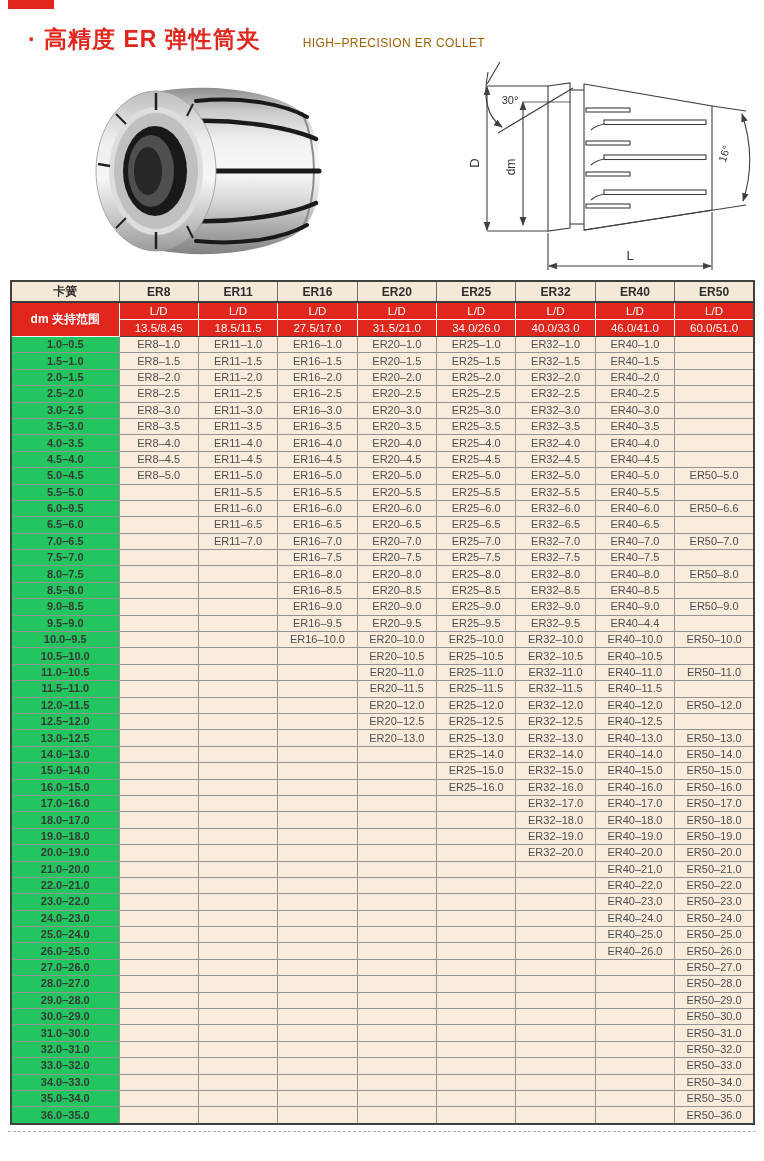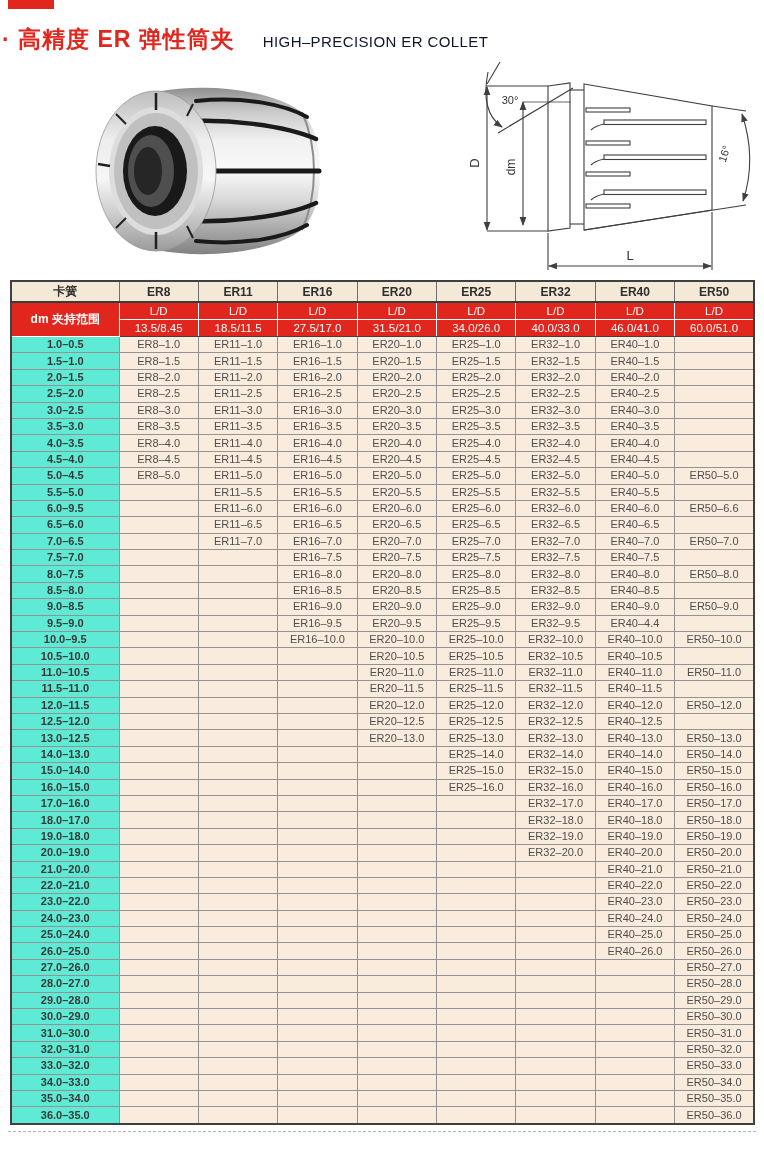--- a/index.html
+++ b/index.html
@@ -1,41 +1,41 @@
 <!DOCTYPE html>
 <html><head>
 <meta charset="utf-8">
 <style>
   html,body{margin:0;padding:0;background:#ffffff;}
   #page{position:relative;width:764px;height:1161px;background:#ffffff;overflow:hidden;
         font-family:"Liberation Sans",sans-serif;}
   
   .corner-tab{position:absolute;left:8px;top:0;width:46px;height:9px;background:#e1261d;}
   
-  .title-row{position:absolute;left:2px;top:24px;display:flex;align-items:baseline;white-space:nowrap;}
+  .title-row{position:absolute;left:28px;top:24px;display:flex;align-items:baseline;white-space:nowrap;}
   .title-cn{font-size:23px;font-weight:bold;color:#e1261d;letter-spacing:1px;}
-  .title-en{font-size:15px;color:#0f172a;margin-left:28px;letter-spacing:0.4px;}
+  .title-en{font-size:12px;color:#a16207;margin-left:42px;letter-spacing:0.4px;}
   
   .photo-wrap{position:absolute;left:64px;top:70px;width:316px;height:204px;}
   .drawing-wrap{position:absolute;left:438px;top:54px;width:326px;height:230px;}
   svg{display:block;}
   
   table.collet{position:absolute;left:10px;top:280px;width:745px;border-collapse:collapse;
       table-layout:fixed;border:2px solid #404040;padding-left:20px;}
   table.collet col.c0{width:108px;}
   table.collet th,table.collet td{padding:0;text-align:center;vertical-align:middle;overflow:hidden;}
   tr.hdr th{height:19px;background:#f4e8d6;color:#2f2f2f;font-size:12px;font-weight:bold;
       border:1px solid #6f6f6f;border-bottom:2px solid #3a3a3a;}
   tr.red th{background:#e1261d;color:#ffffff;font-weight:normal;font-size:11.5px;
       border:1px solid #ffffff;height:16px;}
   tr.red th.rowhdr{font-size:12px;font-weight:bold;}
   tr.redlast th{border-bottom:1px solid #404040;text-align:center;}
   tbody td{height:15.4px;line-height:1;font-size:11px;background:#f9ecdd;color:#4e4e4e;
       border:1px solid #939393;}
-  tbody td.range{background:#5eead4;color:#383838;font-weight:bold;font-size:11px;}
+  tbody td.range{background:#22c55e;color:#383838;font-weight:bold;font-size:11px;}
   
   .bottom-dashes{position:absolute;left:8px;top:1131px;width:748px;border-top:1px dashed #b7b7b7;}
 </style>
 </head>
 <body>
 
 <div id="page">
 
   <div class="corner-tab"></div>
 

